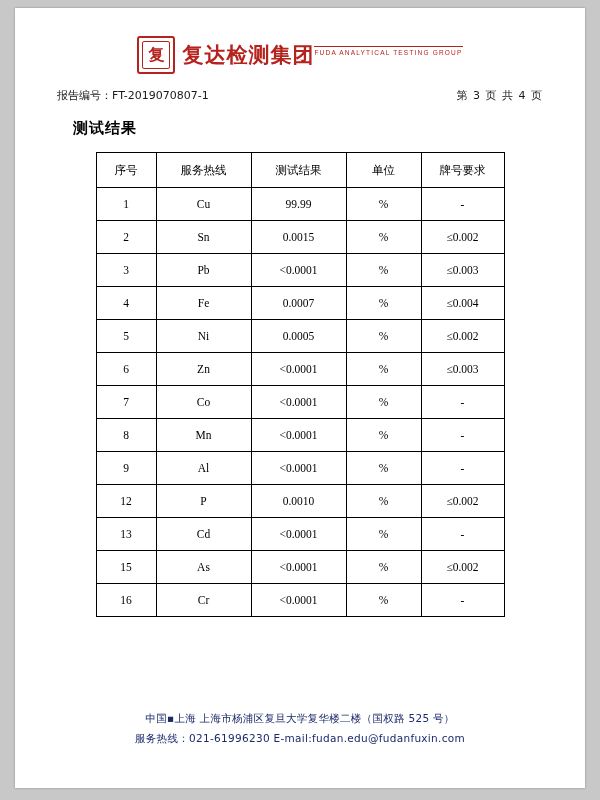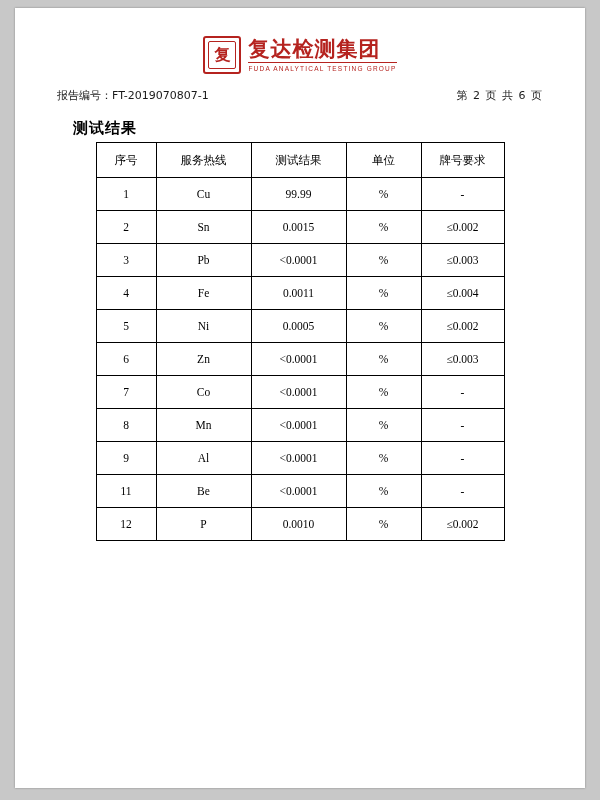--- a/index.html
+++ b/index.html
@@ -57,21 +57,21 @@
     font-family: "Liberation Serif", serif;
     color: #b5231f;
     font-size: 16px;
     font-weight: bold;
     line-height: 1;
     position: relative;
     z-index: 2;
   }
   .logo-text {
     display: flex;
-    flex-direction: column;
+    flex-direction: row;
     justify-content: center;
   }
   .logo-cn {
     color: #b5231f;
     font-family: "DejaVu Sans", sans-serif;
     font-weight: bold;
     font-size: 21px;
     letter-spacing: 1px;
     line-height: 1.05;
   }
@@ -104,21 +104,21 @@
     margin: 16px 0 0 58px;
     font-family: "DejaVu Sans", sans-serif;
     font-weight: bold;
     font-size: 15px;
     color: #000;
     letter-spacing: 1px;
   }
   
   table.results {
     border-collapse: collapse;
-    margin: 4px auto 0 auto;
+    margin: 14px auto 0 auto;
     width: 408px;
     table-layout: fixed;
   }
   table.results th, table.results td {
     border: 1px solid #000;
     text-align: center;
     vertical-align: middle;
     height: 30px;
     font-size: 11px;
     color: #000;
@@ -170,21 +170,21 @@
       </div>
       <div class="logo-text">
         <div class="logo-cn">复达检测集团</div>
         <div class="logo-en">FUDA  ANALYTICAL  TESTING  GROUP</div>
       </div>
     </div>
   </div>
 
   <div class="meta-row">
     <div>报告编号：FT-2019070807-1</div>
-    <div class="pages">第 2 页  共 6 页</div>
+    <div class="pages">第 3 页  共 4 页</div>
   </div>
 
   <div class="section-title">测试结果</div>
 
   <table class="results">
     <colgroup>
       <col class="c0">
         <col class="c1">
         <col class="c2">
         <col class="c3">
@@ -217,21 +217,21 @@
         <tr>
           <td>3</td>
           <td>Pb</td>
           <td>&lt;0.0001</td>
           <td>%</td>
           <td>≤0.003</td>
         </tr>
         <tr>
           <td>4</td>
           <td>Fe</td>
-          <td>0.0011</td>
+          <td>0.0007</td>
           <td>%</td>
           <td>≤0.004</td>
         </tr>
         <tr>
           <td>5</td>
           <td>Ni</td>
           <td>0.0005</td>
           <td>%</td>
           <td>≤0.002</td>
         </tr>
@@ -257,30 +257,48 @@
           <td>-</td>
         </tr>
         <tr>
           <td>9</td>
           <td>Al</td>
           <td>&lt;0.0001</td>
           <td>%</td>
           <td>-</td>
         </tr>
         <tr>
-          <td>11</td>
-          <td>Be</td>
-          <td>&lt;0.0001</td>
-          <td>%</td>
-          <td>-</td>
-        </tr>
-        <tr>
           <td>12</td>
           <td>P</td>
           <td>0.0010</td>
           <td>%</td>
           <td>≤0.002</td>
         </tr>
+        <tr>
+          <td>13</td>
+          <td>Cd</td>
+          <td>&lt;0.0001</td>
+          <td>%</td>
+          <td>-</td>
+        </tr>
+        <tr>
+          <td>15</td>
+          <td>As</td>
+          <td>&lt;0.0001</td>
+          <td>%</td>
+          <td>≤0.002</td>
+        </tr>
+        <tr>
+          <td>16</td>
+          <td>Cr</td>
+          <td>&lt;0.0001</td>
+          <td>%</td>
+          <td>-</td>
+        </tr>
       </tbody>
   </table>
 
+  <div class="footer">
+    <div class="line1">中国▪上海   上海市杨浦区复旦大学复华楼二楼（国权路 525 号）</div>
+    <div class="line2">服务热线：021-61996230 E-mail:fudan.edu@fudanfuxin.com</div>
+  </div>
 
 </div>
 
 </body></html>

